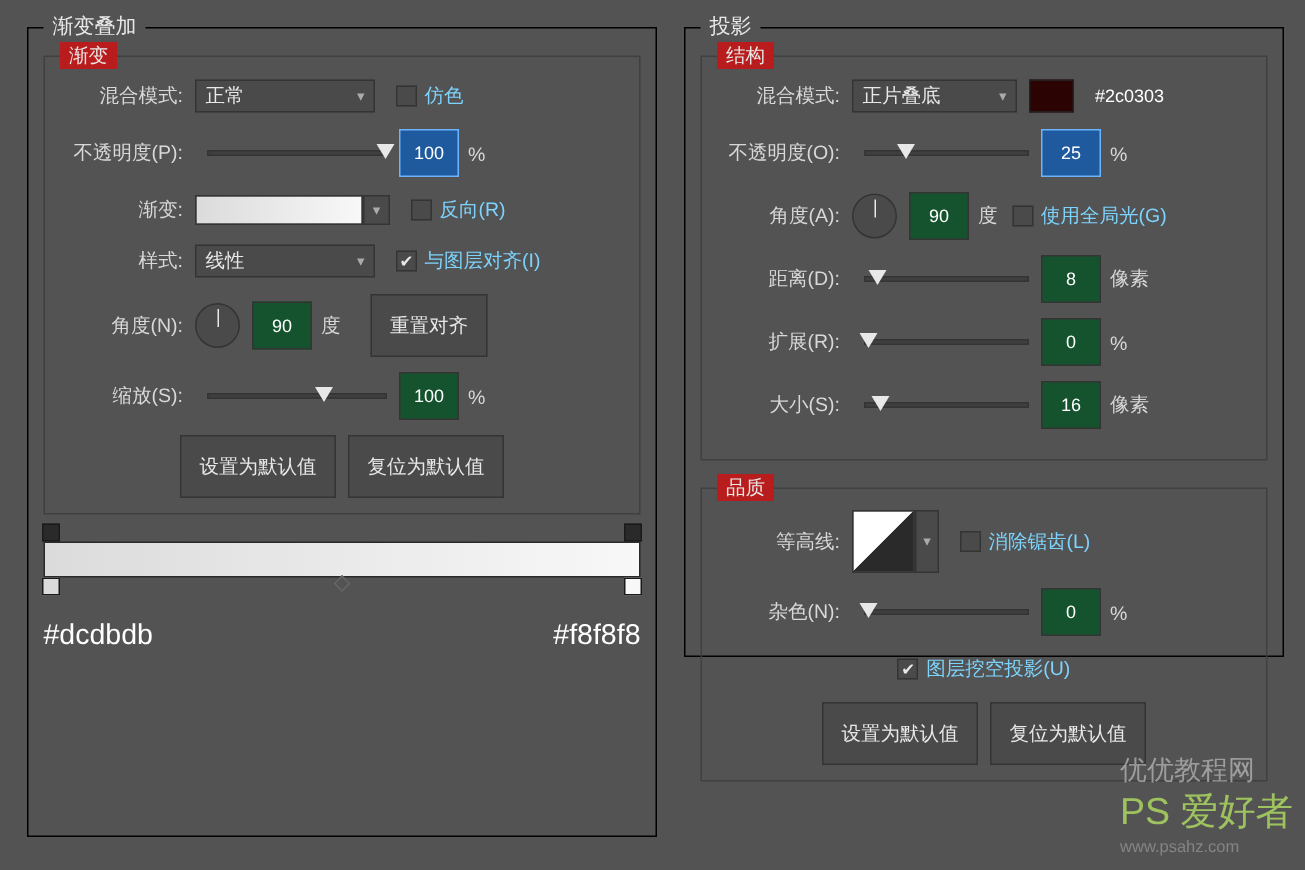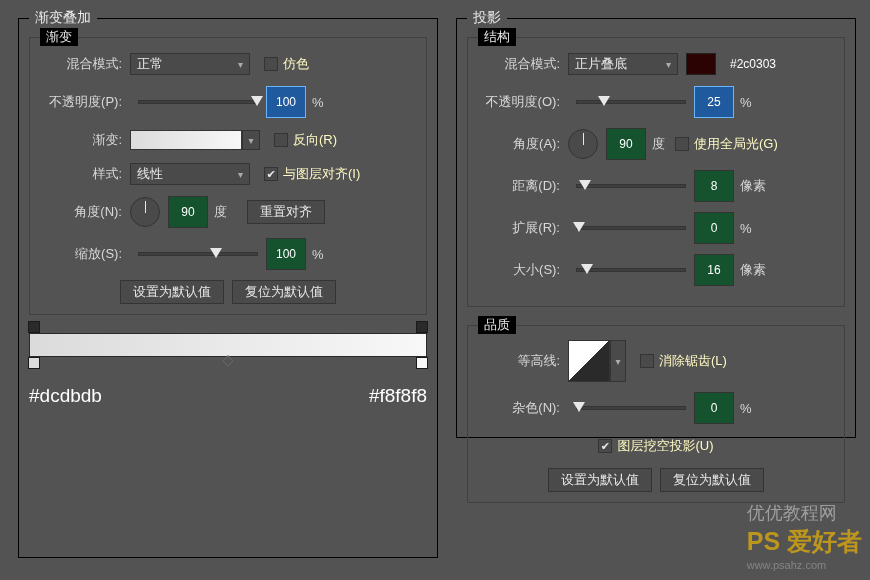--- a/index.html
+++ b/index.html
@@ -30,21 +30,21 @@
 .group {
   border: 1px solid #404040;
   position: relative;
   margin: 18px 10px 10px 10px;
   padding: 14px 10px 10px 10px;
 }
 .group-title {
   position: absolute;
   top: -10px;
   left: 10px;
-  background: #000000;
+  background: #b91c1c;
   padding: 0 6px;
 }
 .row {
   display: flex;
   align-items: center;
   margin-bottom: 10px;
   min-height: 24px;
 }
 .label {
   width: 90px;
@@ -87,21 +87,21 @@
   border: 1px solid #343434;
   background: #4a4a4a;
   display: inline-flex;
   align-items: center;
   justify-content: center;
   margin-right: 5px;
   font-size: 11px;
   color: #e8e8e8;
 }
 .checkbox.checked::after { content: "✔"; font-size: 11px; }
-.chk-label { color: #fef9c3; }
+.chk-label { color: #7dd3fc; }
 .slider {
   position: relative;
   height: 4px;
   background: #3f3f3f;
   border: 1px solid #343434;
   flex: 1;
   margin: 0 8px;
 }
 .slider .thumb {
   position: absolute;
@@ -126,21 +126,21 @@
   background: #e8e8e8;
   left: 50%; top: 3px;
   transform-origin: bottom center;
 }
 .button {
   background: #4a4a4a;
   border: 1px solid #343434;
   color: #e8e8e8;
   padding: 4px 12px;
   font-size: 13px;
-  height: 24px;
+  height: 42px;
   display: inline-flex;
   align-items: center;
 }
 .button + .button { margin-left: 8px; }
 .btn-row { display: flex; justify-content: center; margin-top: 6px; }
 .grad-swatch {
   height: 20px;
   background: linear-gradient(90deg, #dcdbdb, #f8f8f8);
   border: 1px solid #343434;
   flex: 1;
@@ -215,21 +215,21 @@
   position: absolute;
   right: 8px;
   bottom: 8px;
   color: #9a9a9a;
   font-size: 11px;
   text-align: left;
   line-height: 1.3;
   opacity: 0.7;
 }
 .watermark .big { font-size: 18px; color: #bdbdbd; }
-.watermark .ps { font-size: 25px; color: #eab308; font-weight: bold; }
+.watermark .ps { font-size: 25px; color: #bef264; font-weight: normal; }
 </style>
 </head>
 <body>
 
 <div class="panel panel-left">
   <div class="panel-title">渐变叠加</div>
 
   <div class="group">
     <div class="group-title">渐变</div>
 

